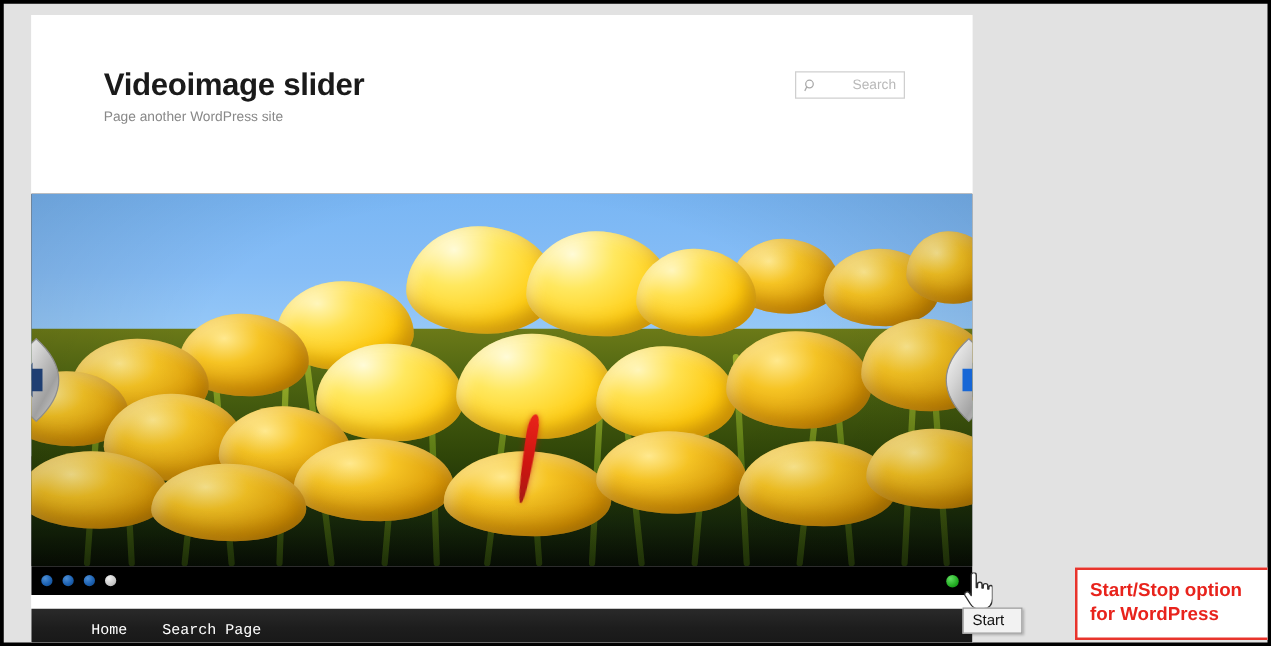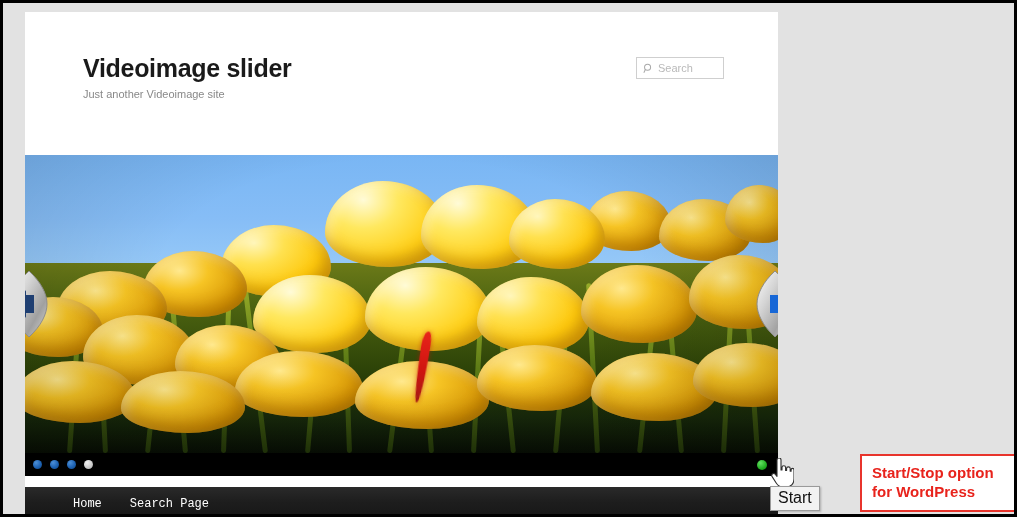--- a/index.html
+++ b/index.html
@@ -68,20 +68,21 @@
     left: 611px;
     top: 45px;
     width: 88px;
     height: 22px;
     box-sizing: border-box;
     border: 1px solid #cfcfcf;
     background: #ffffff;
     display: flex;
     align-items: center;
     padding-left: 6px;
+    gap: 24px;
   }
   .search-icon {
     width: 11px;
     height: 11px;
     flex: none;
     margin-right: 4px;
     position: relative;
     top: 0px;
   }
   .search-icon svg { display: block; }
@@ -262,21 +263,21 @@
 
   .tooltip {
     position: absolute;
     left: 767px;
     top: 483px;
     min-width: 32px;
     padding: 2px 7px 3px;
     background: #f2f2f2;
     border: 1px solid #9a9a9a;
     color: #111111;
-    font-size: 16px;
+    font-size: 12px;
     font-family: "Liberation Sans", sans-serif;
     z-index: 31;
     box-shadow: 1px 1px 2px rgba(0,0,0,.25);
   }
 
   
   .annotation {
     position: absolute;
     left: 818px;
     top: 451px;
@@ -297,21 +298,21 @@
 </style>
 </head>
 <body>
 
 <div class="screen">
 
   <div class="site">
 
     <div class="site-header">
       <h1 class="site-title">Videoimage slider</h1>
-      <p class="site-tagline">Just another Videoimage site</p>
+      <p class="site-tagline">Page another WordPress site</p>
 
       <div class="search-box">
         <span class="search-icon">
           <svg viewBox="0 0 12 12" width="11" height="11">
             <circle cx="5" cy="4.6" r="3.3" fill="none" stroke="#a8a8a8" stroke-width="1.1"></circle>
             <line x1="2.6" y1="7.2" x2="0.9" y2="10.6" stroke="#a8a8a8" stroke-width="1.1"></line>
           </svg>
         </span>
         <input class="search-input" type="text" placeholder="Search" style="">
       </div>

